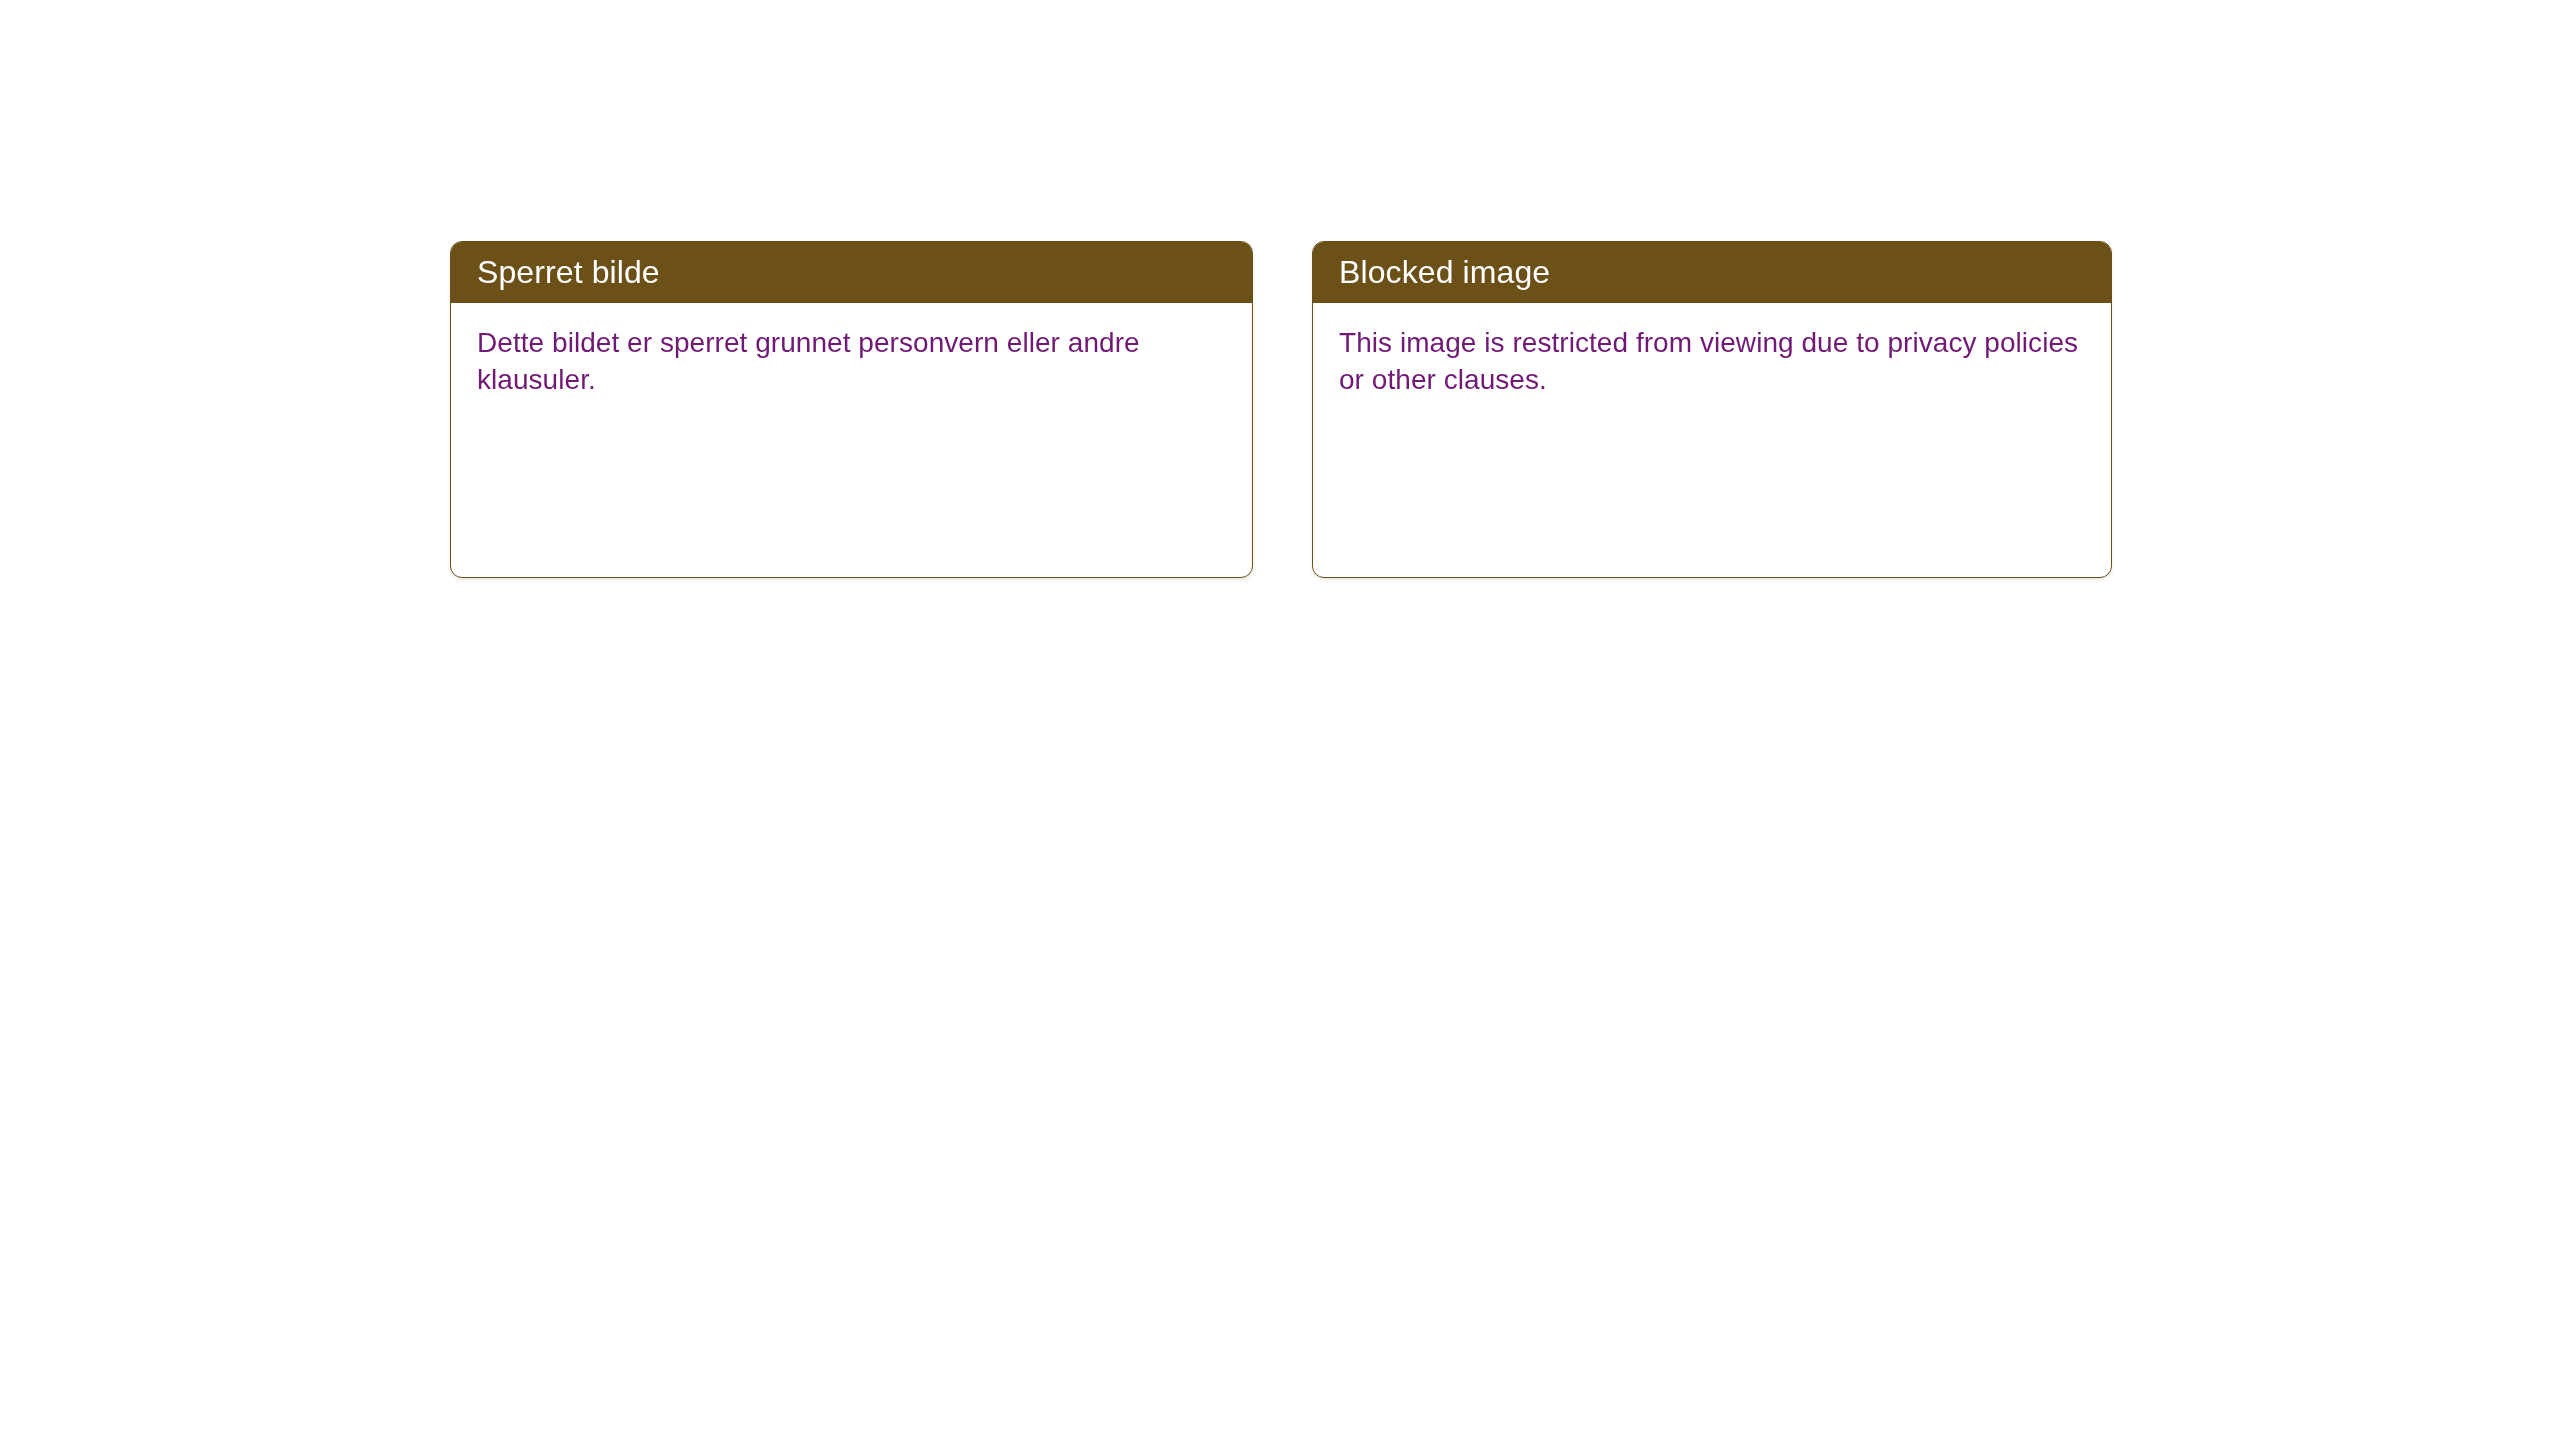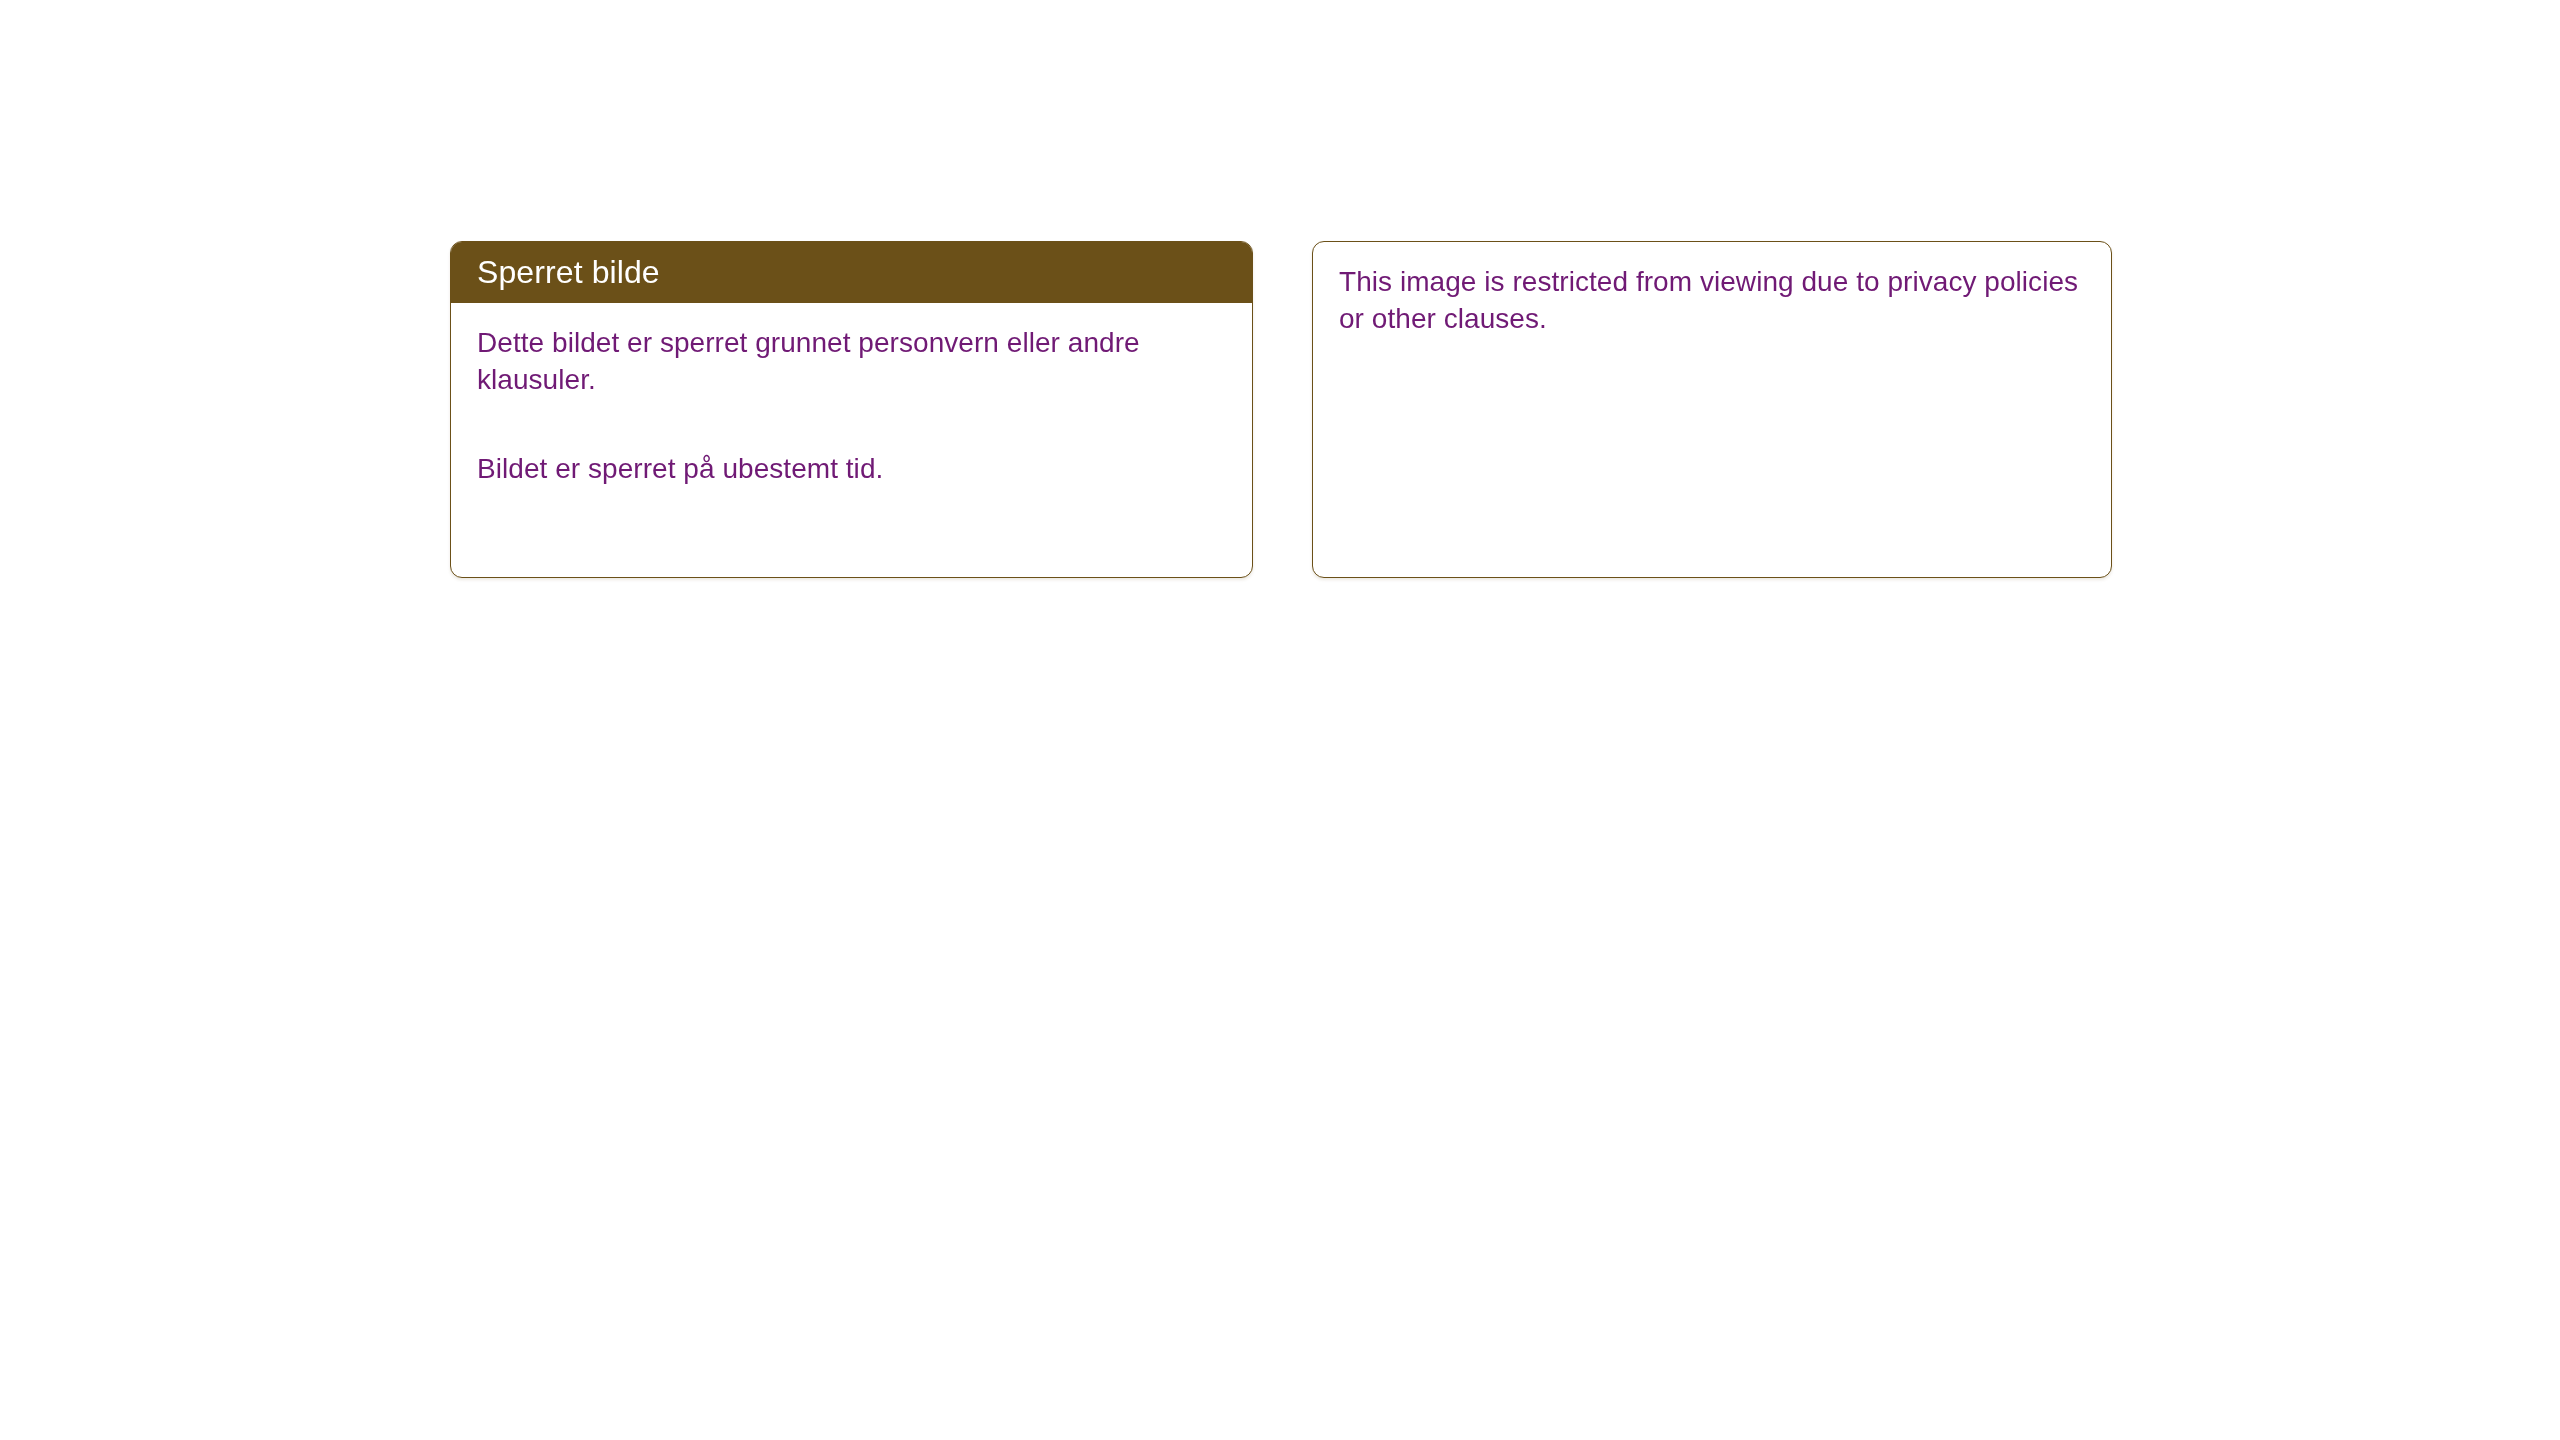--- a/index.html
+++ b/index.html
@@ -94,25 +94,27 @@
 <div id="page-root">
 
   <div class="notice-row">
 
     <section class="notice-card card-no">
       <div class="notice-header">
         <h2 class="notice-title">Sperret bilde</h2>
       </div>
       <div class="notice-body">
         <p class="notice-paragraph">Dette bildet er sperret grunnet personvern eller andre klausuler.</p>
-        <p class="notice-paragraph">Bildet er sperret på ubestemt tid.</p>
       </div>
     </section>
 
     <section class="notice-card card-en">
+      <div class="notice-header">
+        <h2 class="notice-title">Blocked image</h2>
+      </div>
       <div class="notice-body">
         <p class="notice-paragraph">This image is restricted from viewing due to privacy policies or other clauses.</p>
       </div>
     </section>
 
   </div>
 
 </div>
 
 </body></html>

